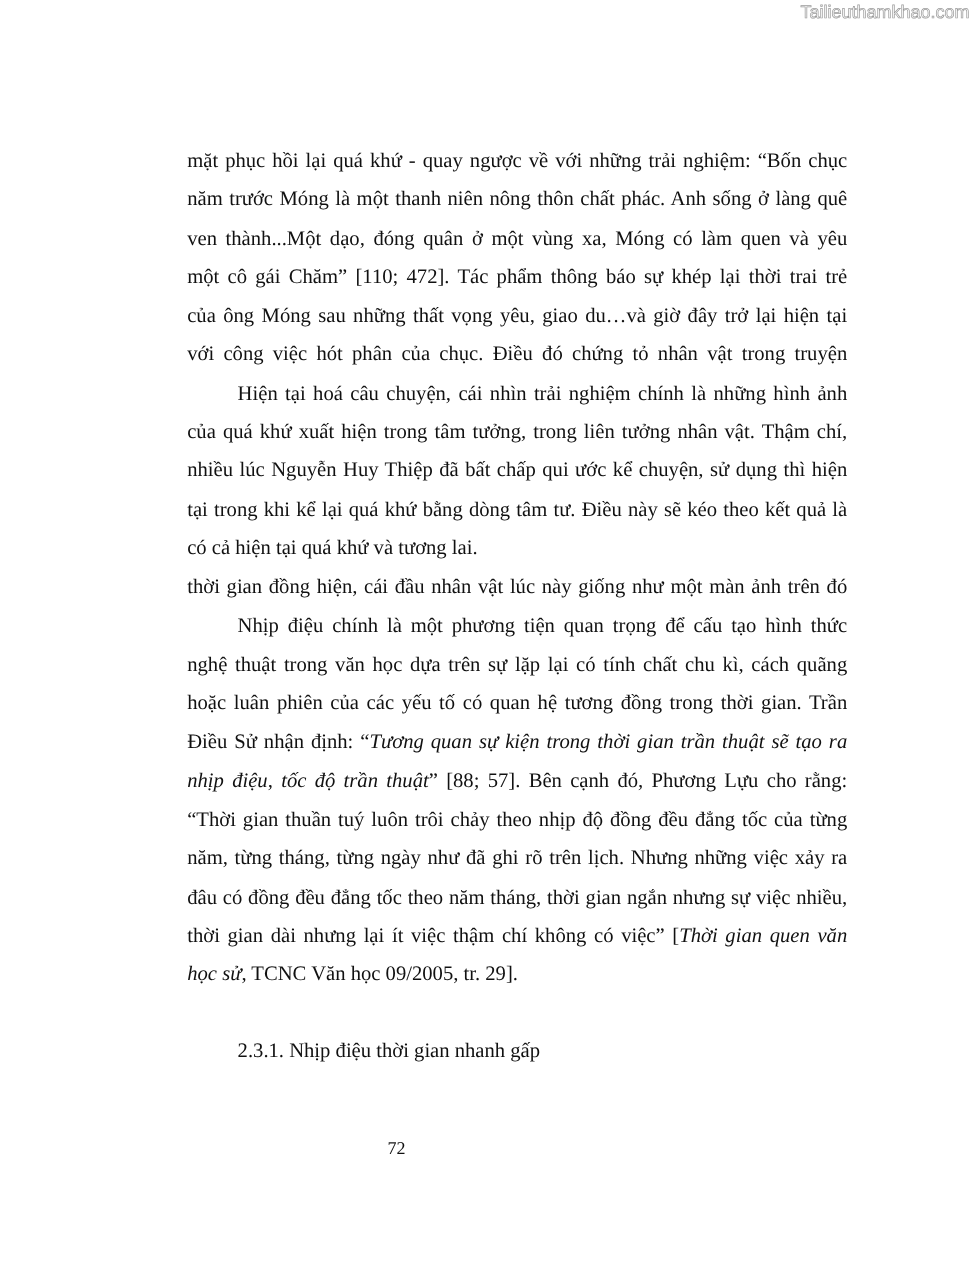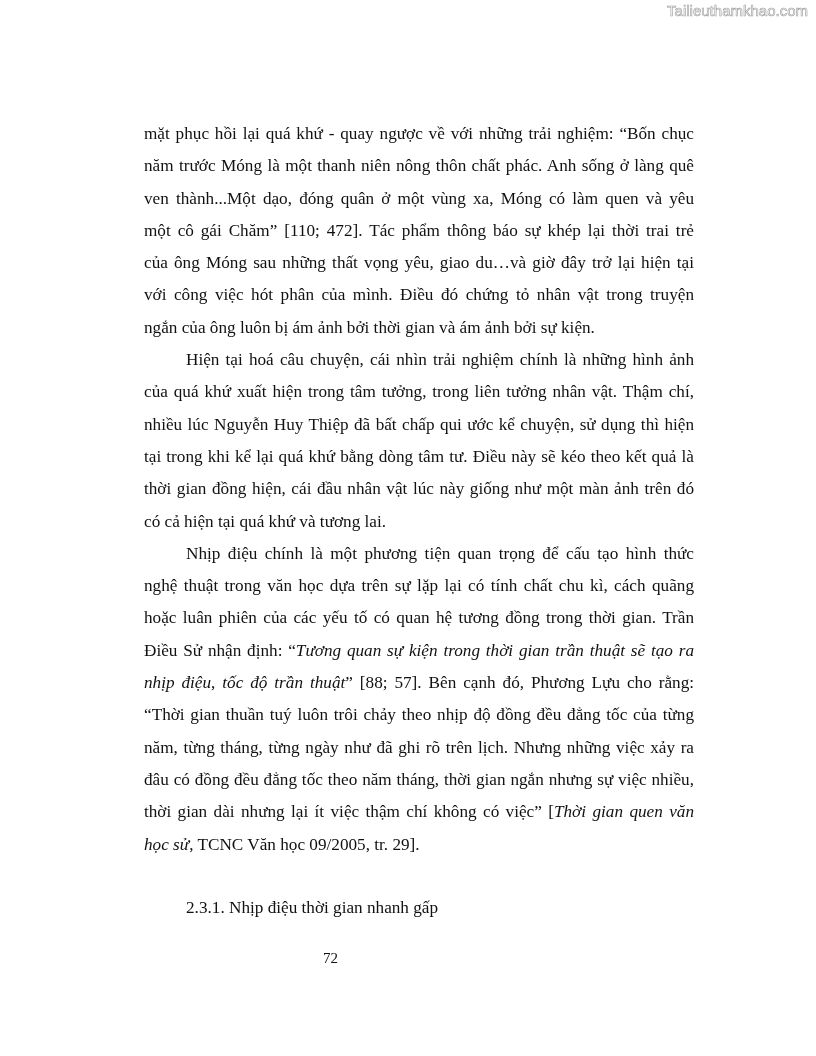--- a/index.html
+++ b/index.html
@@ -20,21 +20,21 @@
       top: 2px;
       right: 8px;
       font-family: "Liberation Sans", "DejaVu Sans", sans-serif;
       font-size: 15px;
       color: #ffffff;
       -webkit-text-stroke: 0.6px #9a9a9a;
       letter-spacing: 0px;
     }
     .page {
       position: absolute;
-      left: 144px;
+      left: 156px;
       top: 118px;
       width: 550px;
       font-size: 17.2px;
       line-height: 32.3px;
     }
     .para {
       margin: 0;
       text-align: justify;
     }
     .line {
@@ -77,31 +77,30 @@
 <div class="watermark">Tailieuthamkhao.com</div>
 
 <div class="page">
 
   <div class="para">
     <span class="line">mặt phục hồi lại quá khứ - quay ngược về với những trải nghiệm: “Bốn chục</span>
     <span class="line">năm trước Móng là một thanh niên nông thôn chất phác. Anh sống ở làng quê</span>
     <span class="line">ven thành...Một dạo, đóng quân ở một vùng xa, Móng có làm quen và yêu</span>
     <span class="line">một cô gái Chăm” [110; 472]. Tác phẩm thông báo sự khép lại thời trai trẻ</span>
     <span class="line">của ông Móng sau những thất vọng yêu, giao du…và giờ đây trở lại hiện tại</span>
-    <span class="line">với công việc hót phân của mình. Điều đó chứng tỏ nhân vật trong truyện</span>
-    <span class="line last">ngắn của ông luôn bị ám ảnh bởi thời gian và ám ảnh bởi sự kiện.</span>
+    <span class="line">với công việc hót phân của chục. Điều đó chứng tỏ nhân vật trong truyện</span>
   </div>
 
   <div class="para">
     <span class="line indent">Hiện tại hoá câu chuyện, cái nhìn trải nghiệm chính là những hình ảnh</span>
     <span class="line">của quá khứ xuất hiện trong tâm tưởng, trong liên tưởng nhân vật. Thậm chí,</span>
     <span class="line">nhiều lúc Nguyễn Huy Thiệp đã bất chấp qui ước kể chuyện, sử dụng thì hiện</span>
     <span class="line">tại trong khi kể lại quá khứ bằng dòng tâm tư. Điều này sẽ kéo theo kết quả là</span>
+    <span class="line last">có cả hiện tại quá khứ và tương lai.</span>
     <span class="line">thời gian đồng hiện, cái đầu nhân vật lúc này giống như một màn ảnh trên đó</span>
-    <span class="line last">có cả hiện tại quá khứ và tương lai.</span>
   </div>
 
 
   <div class="para">
     <span class="line indent">Nhịp điệu chính là một phương tiện quan trọng để cấu tạo hình thức</span>
     <span class="line">nghệ thuật trong văn học dựa trên sự lặp lại có tính chất chu kì, cách quãng</span>
     <span class="line">hoặc luân phiên của các yếu tố có quan hệ tương đồng trong thời gian. Trần</span>
     <span class="line"><span>Điều Sử nhận định: “</span><i>Tương quan sự kiện trong thời gian trần thuật sẽ tạo ra</i></span>
     <span class="line"><i>nhịp điệu</i><span>, </span><i>tốc độ trần thuật</i><span>” [88; 57]. Bên cạnh đó, Phương Lựu cho rằng:</span></span>
     <span class="line">“Thời gian thuần tuý luôn trôi chảy theo nhịp độ đồng đều đẳng tốc của từng</span>

